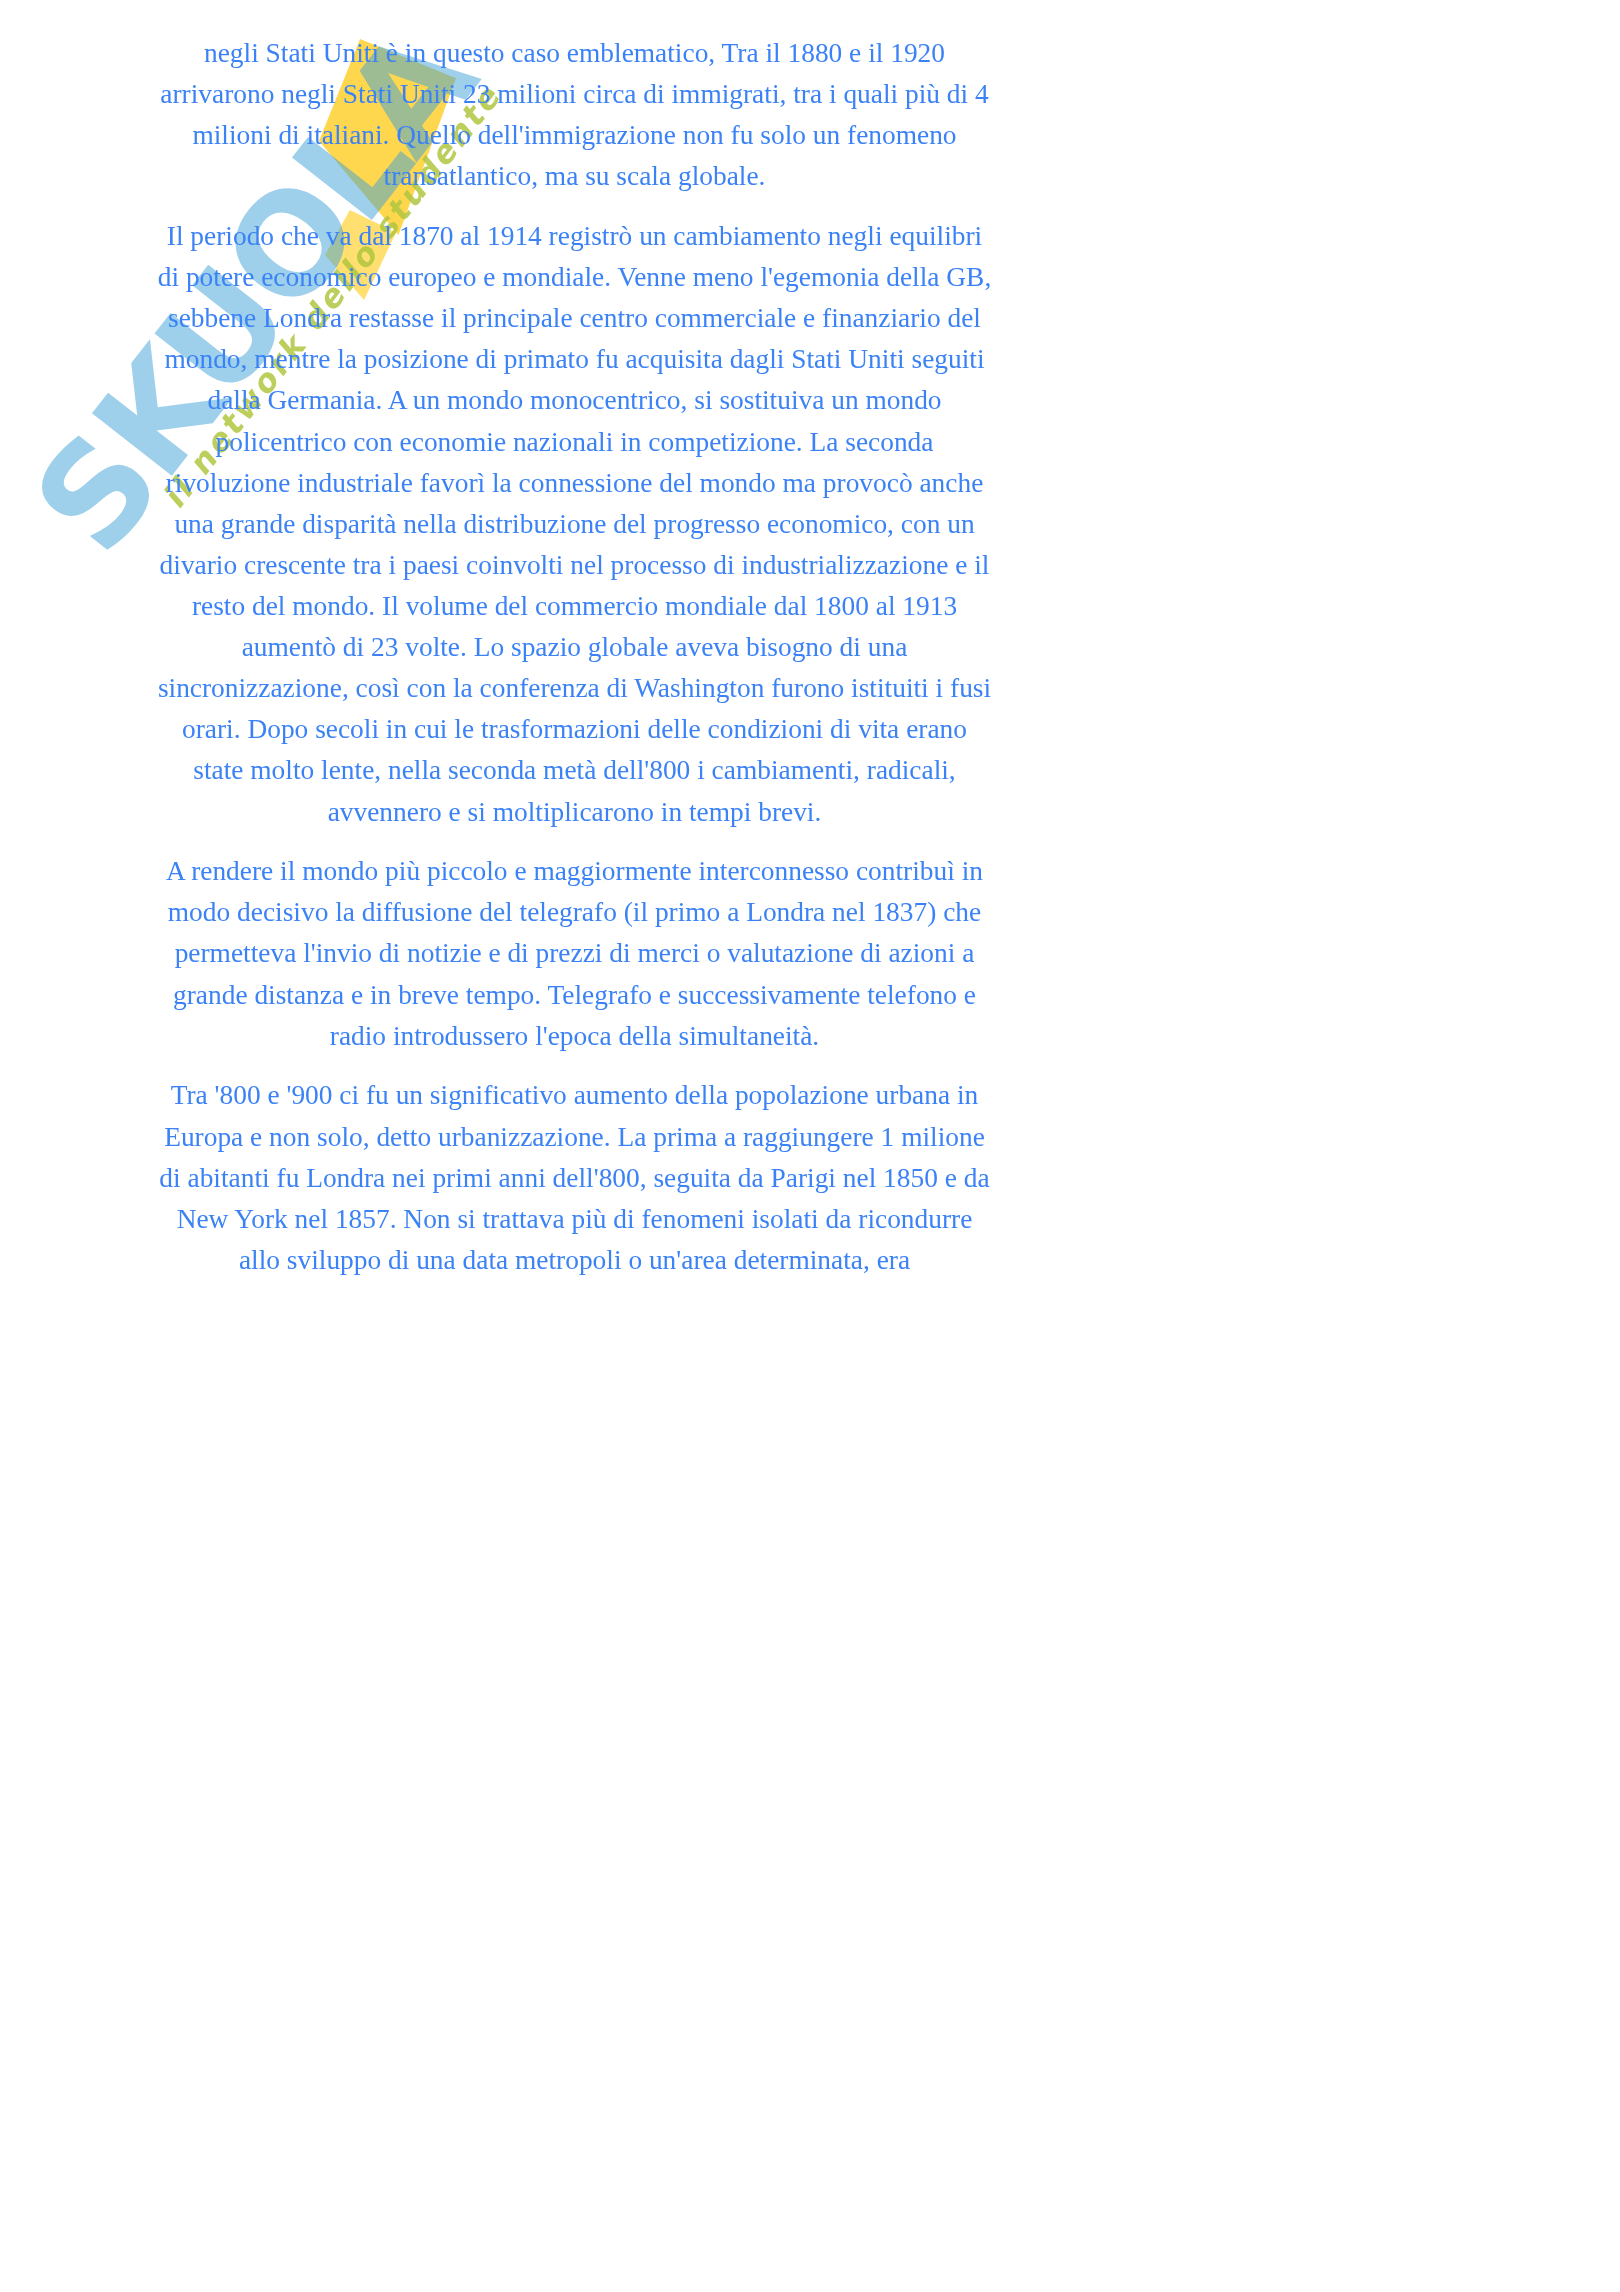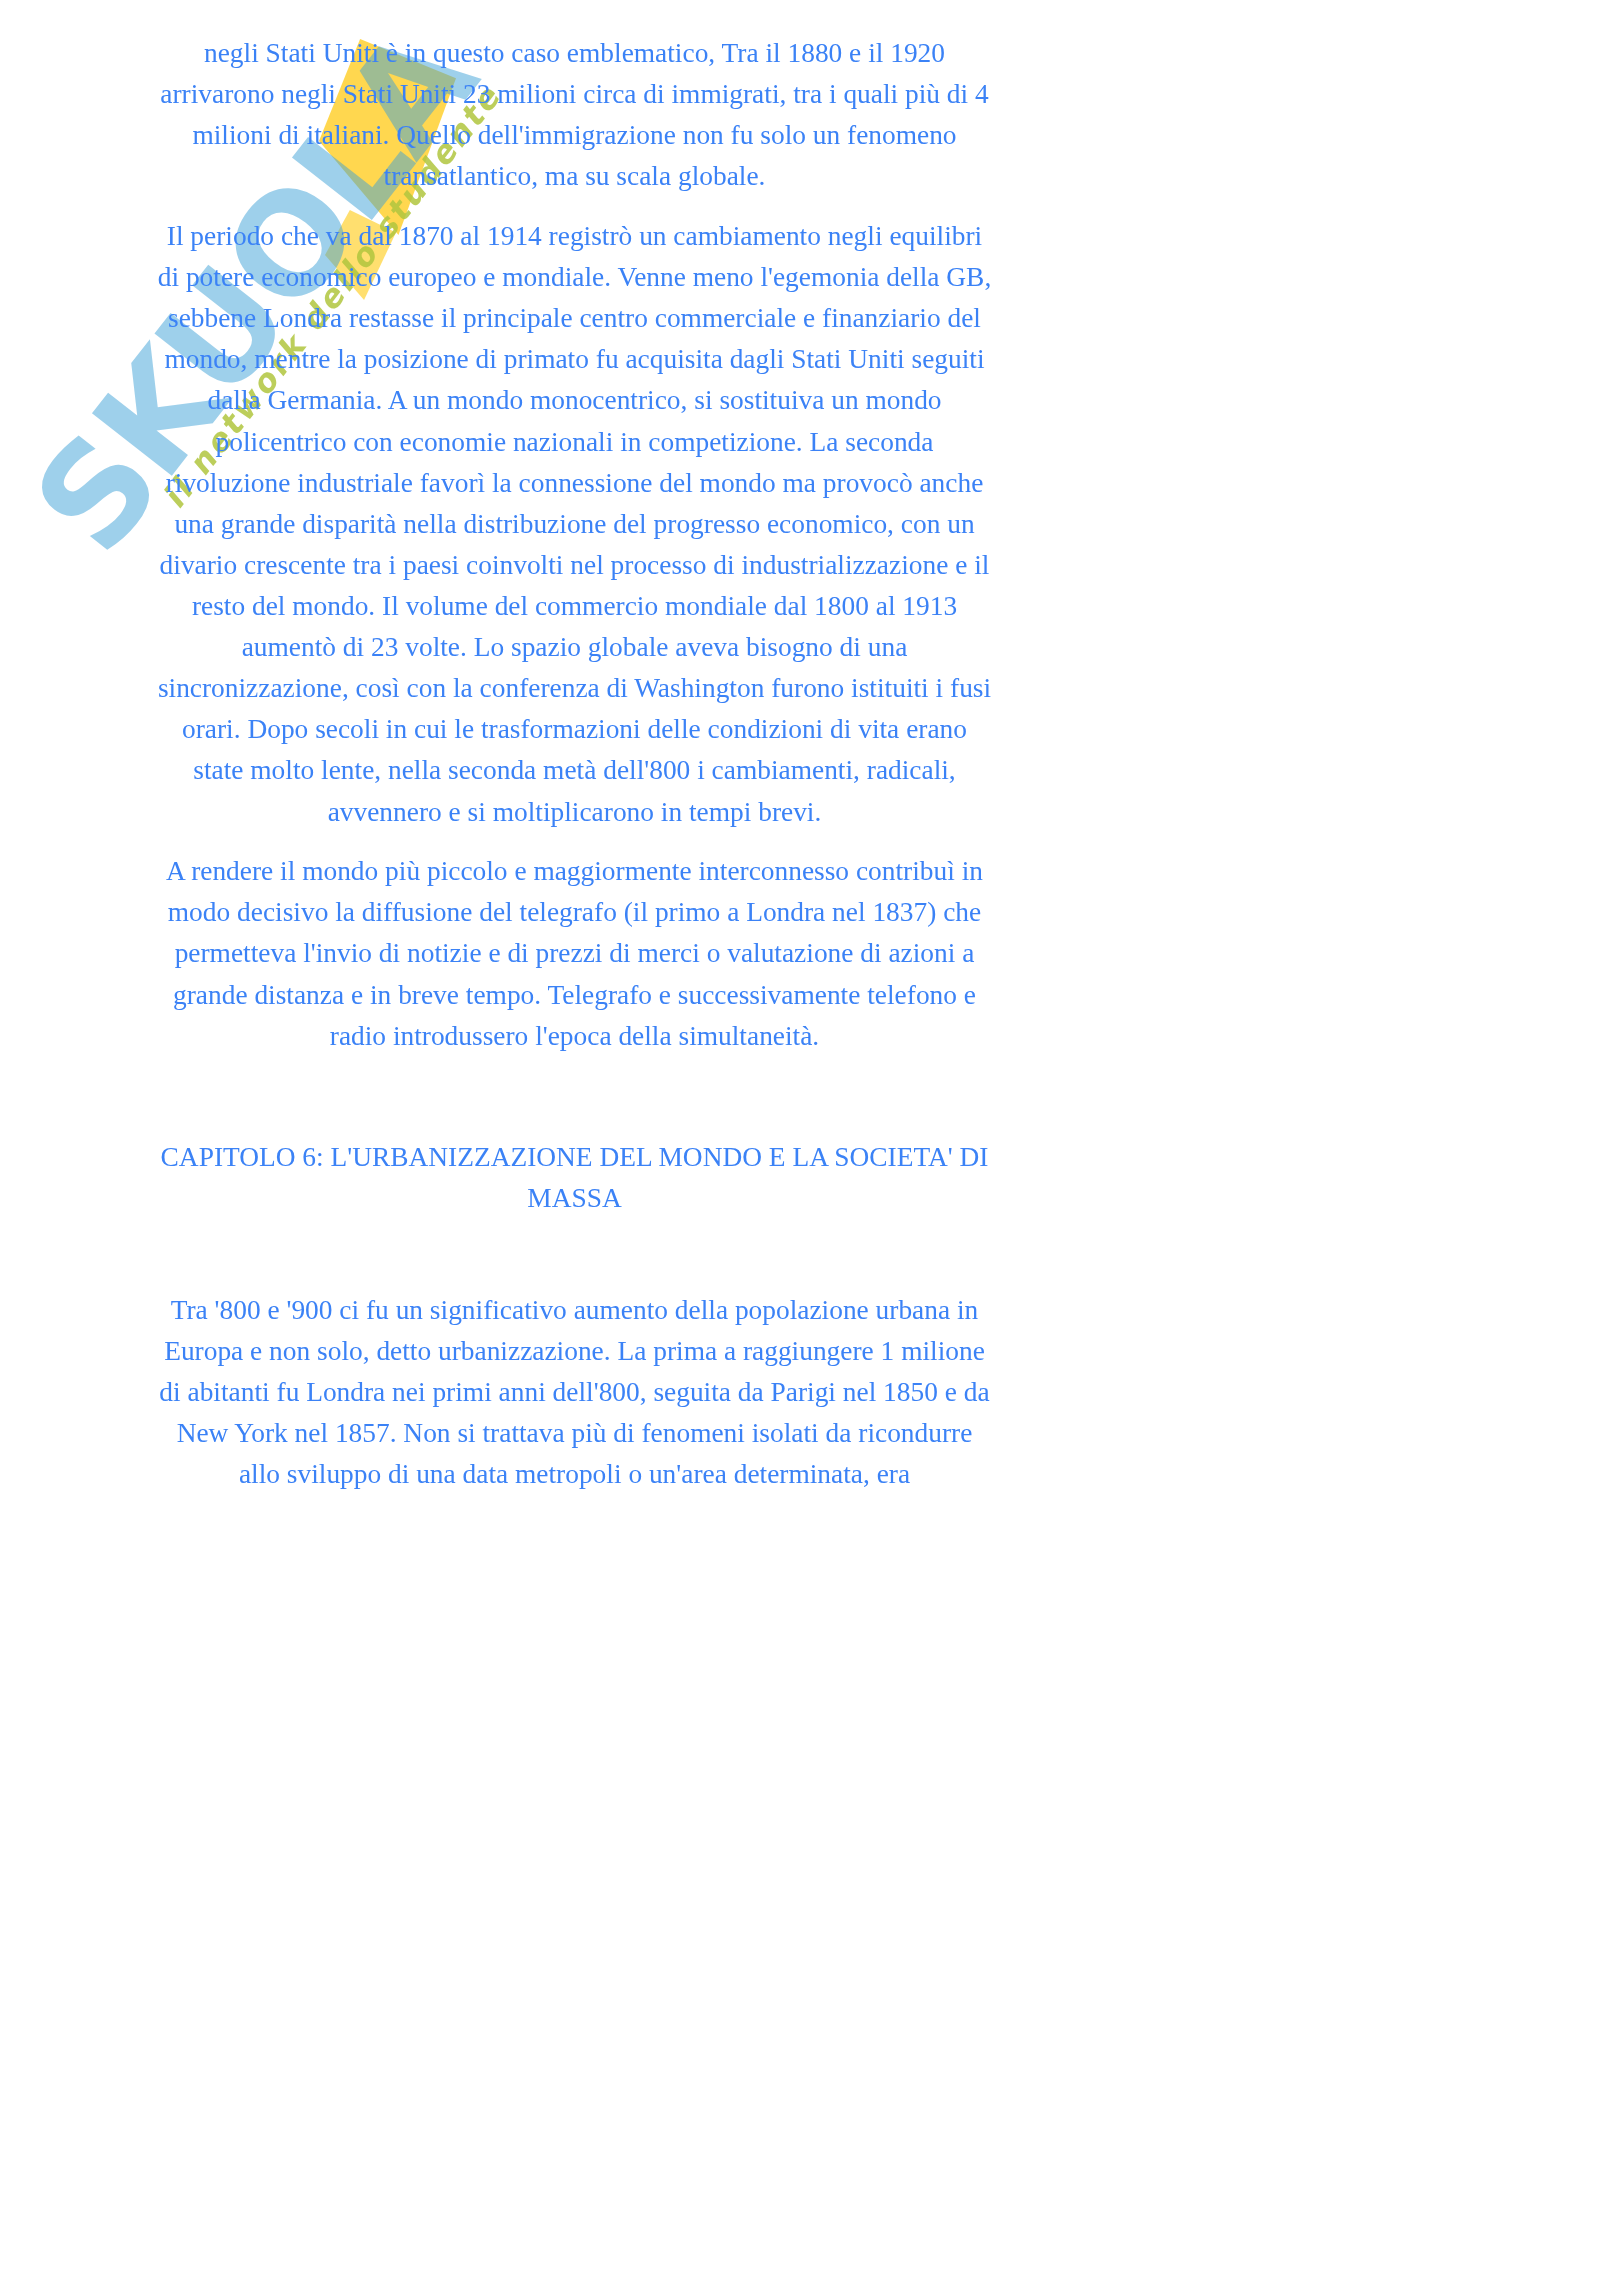--- a/index.html
+++ b/index.html
@@ -105,18 +105,17 @@
     <div class="wm-kite"></div>
     <div class="wm-kite-small"></div>
     <div class="wm-brand">SKUOLA</div>
     <div class="wm-tagline">il network dello studente</div>
   </div>
 
   <div class="content">
     <p>negli Stati Uniti è in questo caso emblematico, Tra il 1880 e il 1920 arrivarono negli Stati Uniti 23 milioni circa di immigrati, tra i quali più di 4 milioni di italiani. Quello dell'immigrazione non fu solo un fenomeno transatlantico, ma su scala globale.</p>
     <p>Il periodo che va dal 1870 al 1914 registrò un cambiamento negli equilibri di potere economico europeo e mondiale. Venne meno l'egemonia della GB, sebbene Londra restasse il principale centro commerciale e finanziario del mondo, mentre la posizione di primato fu acquisita dagli Stati Uniti seguiti dalla Germania. A un mondo monocentrico, si sostituiva un mondo policentrico con economie nazionali in competizione. La seconda rivoluzione industriale favorì la connessione del mondo ma provocò anche una grande disparità nella distribuzione del progresso economico, con un divario crescente tra i paesi coinvolti nel processo di industrializzazione e il resto del mondo. Il volume del commercio mondiale dal 1800 al 1913 aumentò di 23 volte. Lo spazio globale aveva bisogno di una sincronizzazione, così con la conferenza di Washington furono istituiti i fusi orari. Dopo secoli in cui le trasformazioni delle condizioni di vita erano state molto lente, nella seconda metà dell'800 i cambiamenti, radicali, avvennero e si moltiplicarono in tempi brevi.</p>
     <p>A rendere il mondo più piccolo e maggiormente interconnesso contribuì in modo decisivo la diffusione del telegrafo (il primo a Londra nel 1837) che permetteva l'invio di notizie e di prezzi di merci o valutazione di azioni a grande distanza e in breve tempo. Telegrafo e successivamente telefono e radio introdussero l'epoca della simultaneità.</p>
-    <h2 class="chapter-heading">CAPITOLO 6: L'URBANIZZAZIONE DEL MONDO E LA SOCIETA' DI MASSA</h2>
     <p>Tra '800 e '900 ci fu un significativo aumento della popolazione urbana in Europa e non solo, detto urbanizzazione. La prima a raggiungere 1 milione di abitanti fu Londra nei primi anni dell'800, seguita da Parigi nel 1850 e da New York nel 1857. Non si trattava più di fenomeni isolati da ricondurre allo sviluppo di una data metropoli o un'area determinata, era</p>
   </div>
 
 </div>
 
 
 </body></html>

